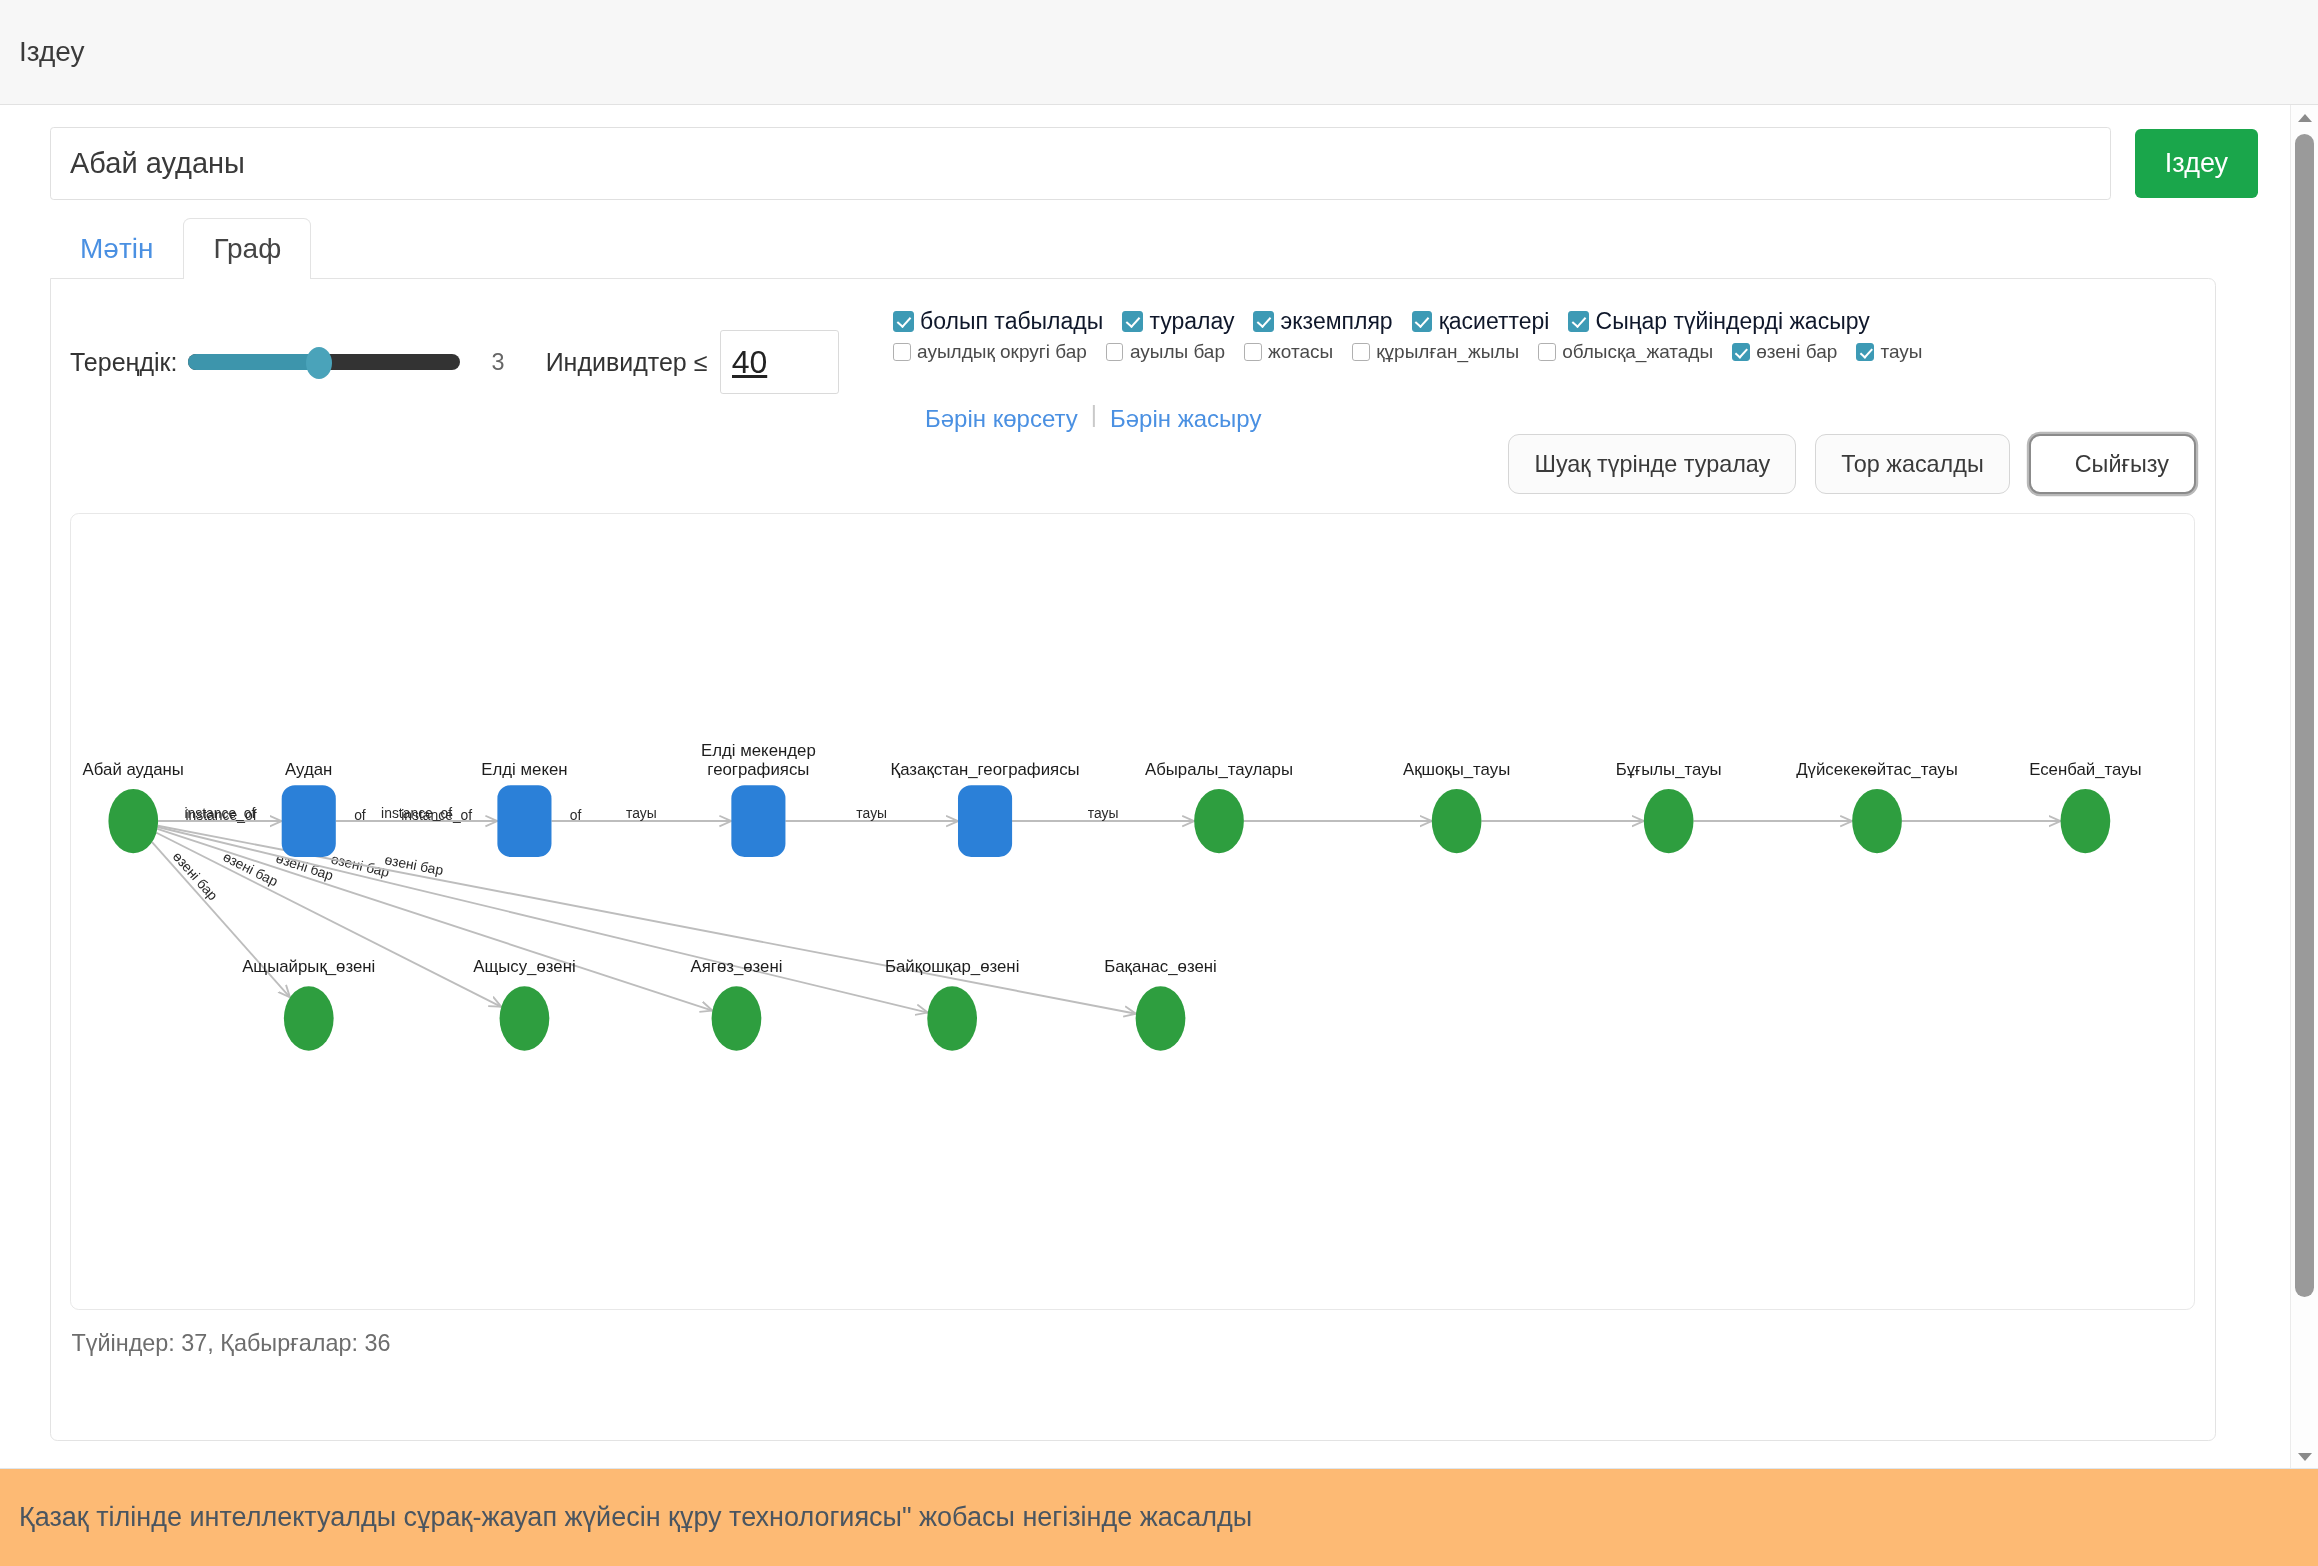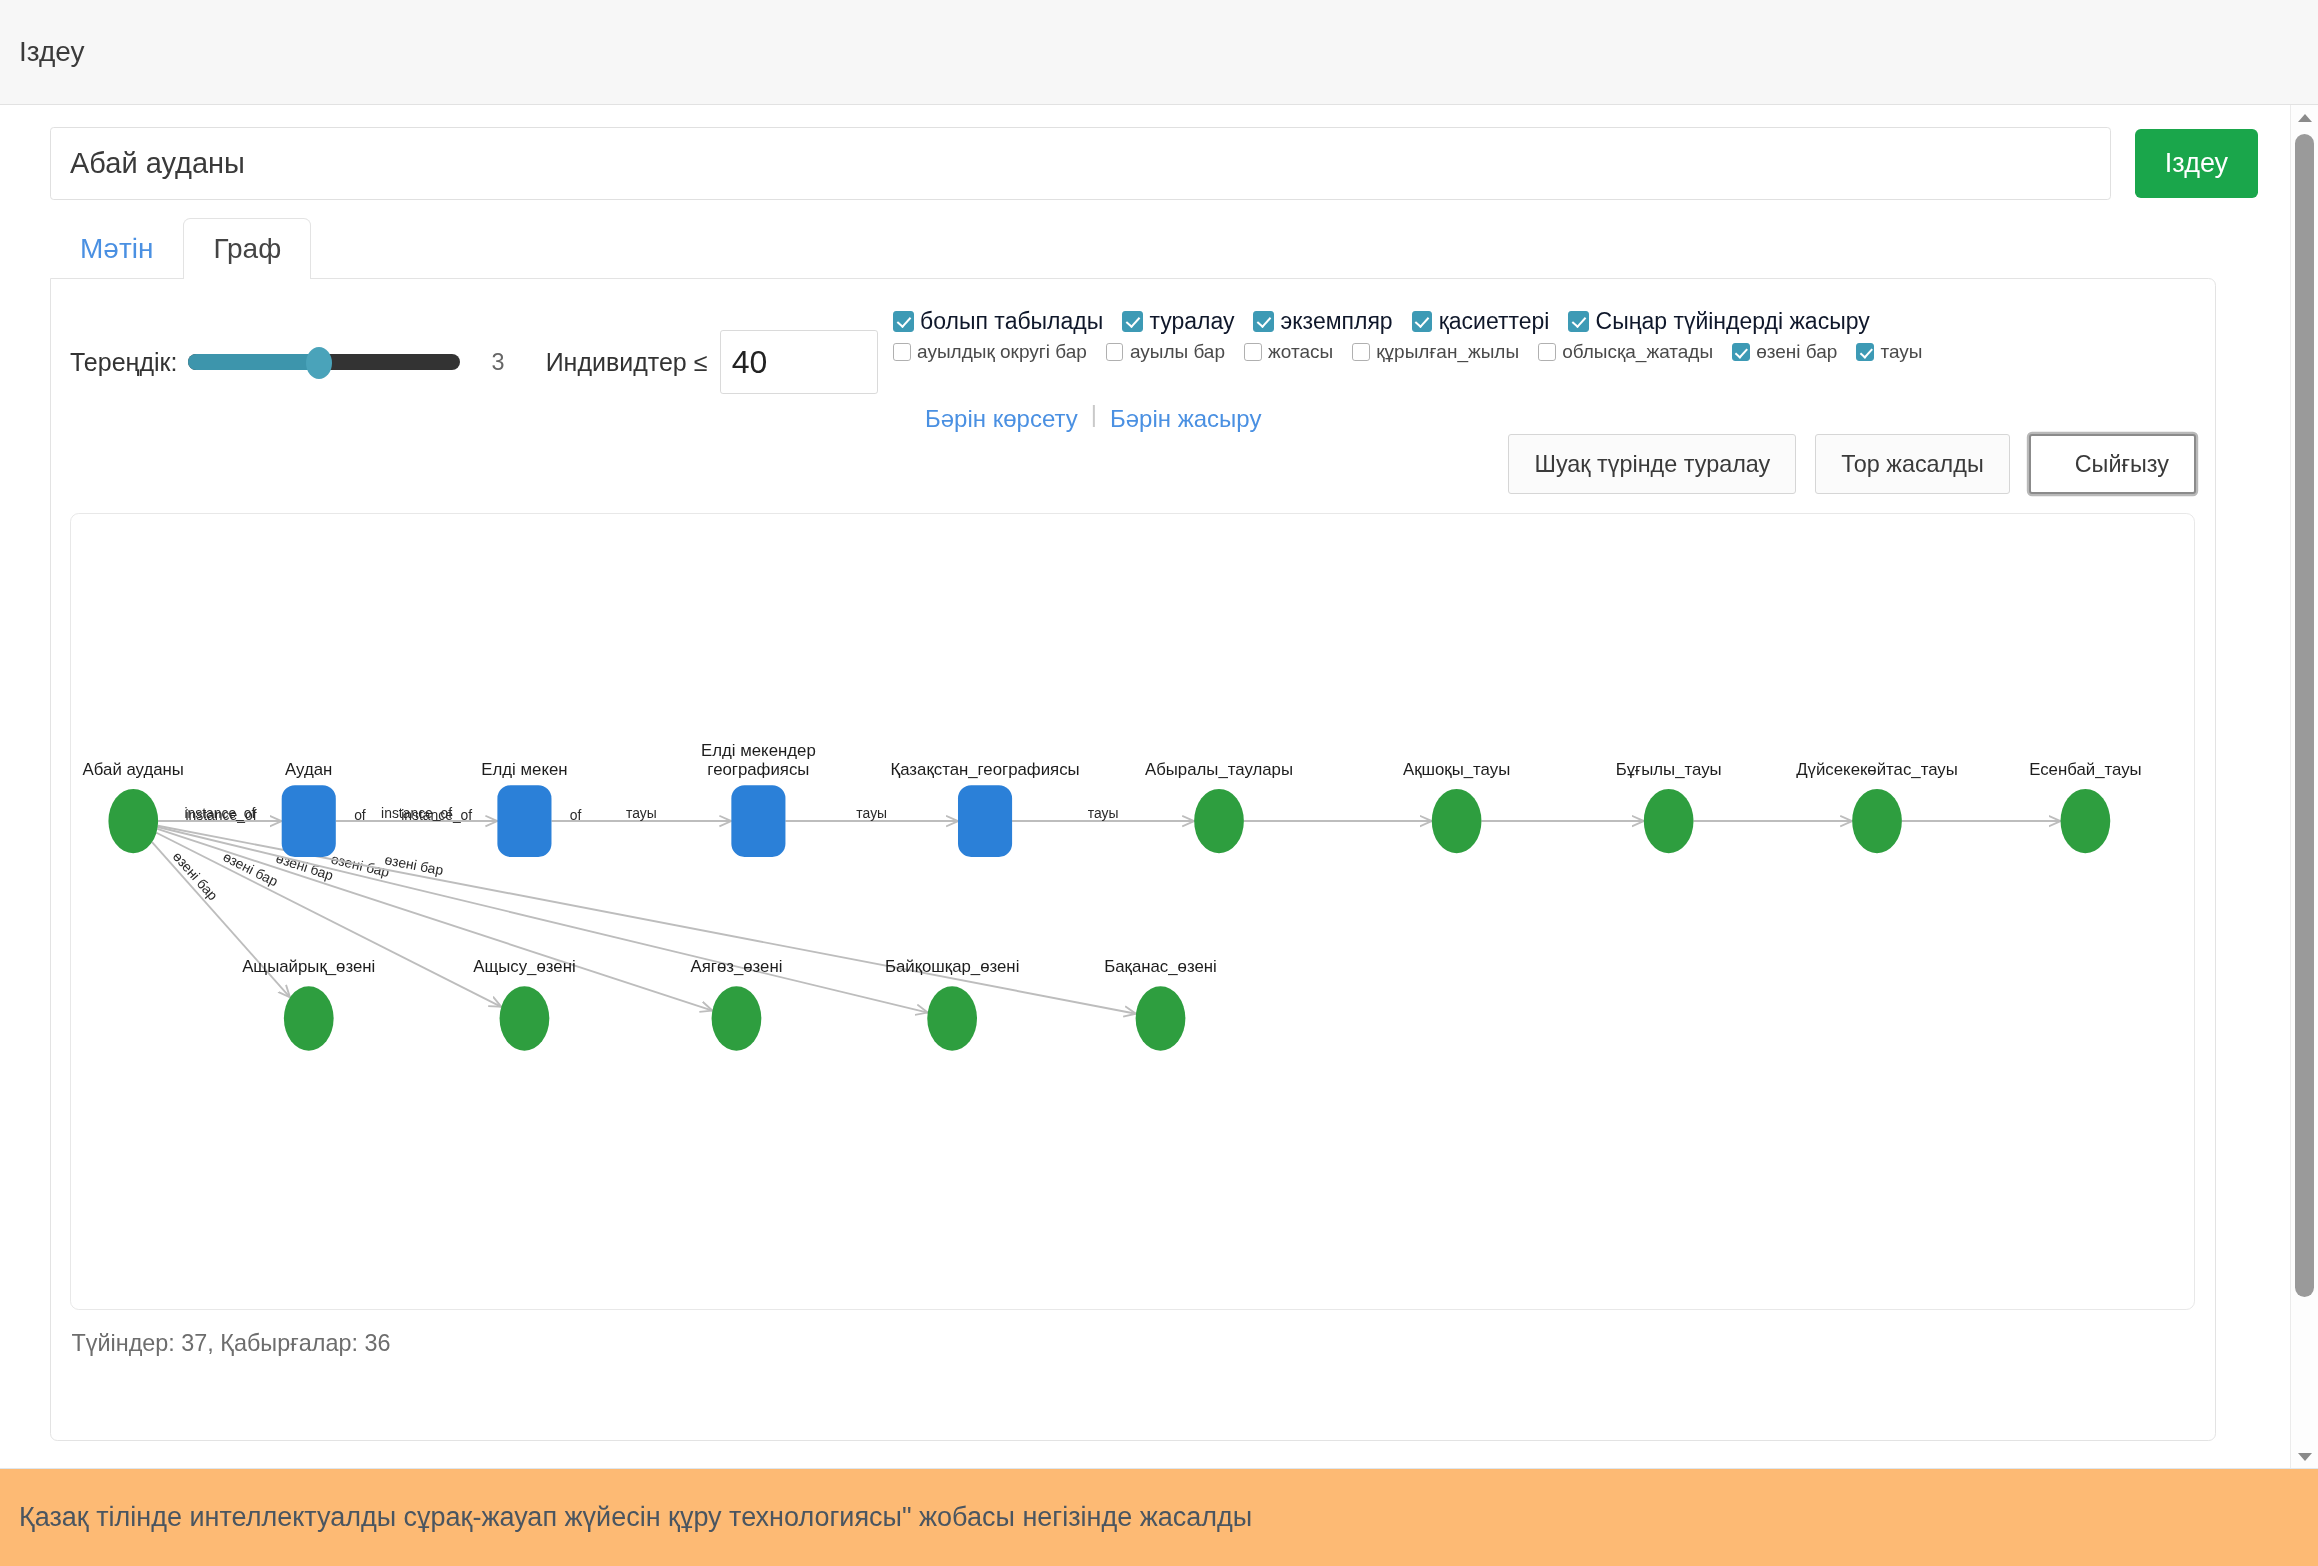--- a/index.html
+++ b/index.html
@@ -115,29 +115,30 @@
   }
   .slider-thumb {
     position: absolute; left: 118px; top: -7.3px;
     width: 26px; height: 32px;
     border-radius: 13px / 16px;
     background: #4aa3ba;
   }
   .depth-value { font-size: 23.4px; color: #666; margin-left: 32px; }
   .indiv-label { font-size: 25px; color: #333; margin-left: 41px; margin-right: 13px; }
   .indiv-input {
-    width: 158px; height: 64px;
+    width: 119px; height: 64px;
     border: 1.5px solid #dadada;
     border-radius: 2.9px;
     background: #ffffff;
     font-size: 32px;
     color: #222;
     padding: 0 10.2px;
     font-family: "Liberation Sans", sans-serif;
     outline: none;
+    text-decoration: underline;
   }
 
   
   .checks {
     position: absolute; left: 842px; top: 29px;
     width: 1199px;
   }
   .check-line { display: flex; align-items: center; flex-wrap: nowrap; }
   .check-line.row1 { margin-bottom: 5.8px; }
   .chk {
@@ -184,21 +185,21 @@
     display: flex; align-items: center; gap: 19px;
   }
   .lbtn {
     height: 60px;
     padding: 0 25px;
     display: flex; align-items: center; justify-content: center;
     font-size: 23.4px;
     color: #3a3a3a;
     background: #fbfbfb;
     border: 1.5px solid #d6d6d6;
-    border-radius: 3px;
+    border-radius: 11px;
     cursor: pointer;
     font-family: "Liberation Sans", sans-serif;
     white-space: nowrap;
   }
   .lbtn.focused {
     border: 2.2px solid #8b8b8b;
     box-shadow: 0 0 0 2.2px #b9b9b9;
     background: #ffffff;
     padding-left: 44px;
   }

